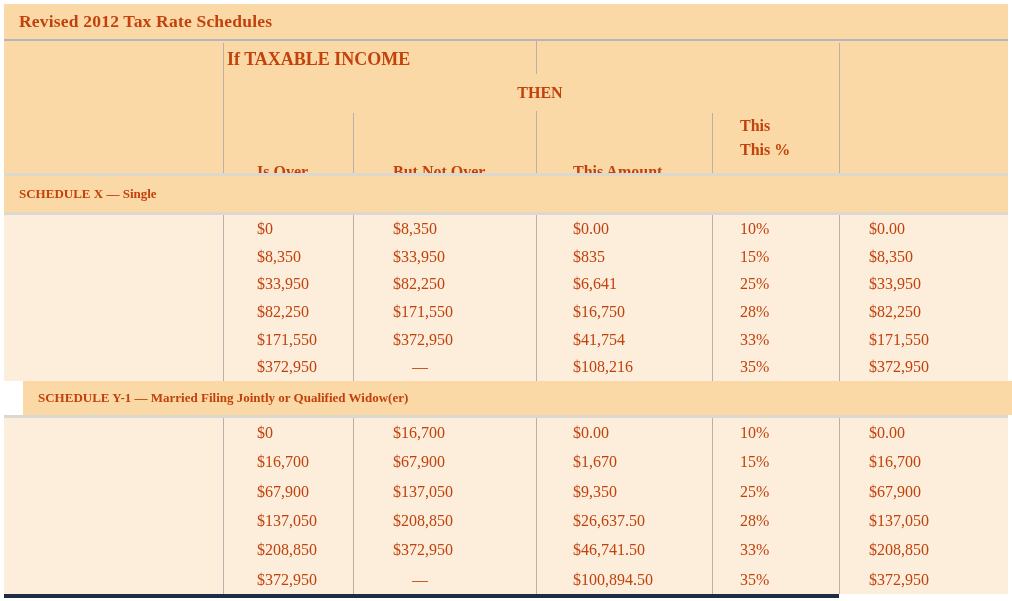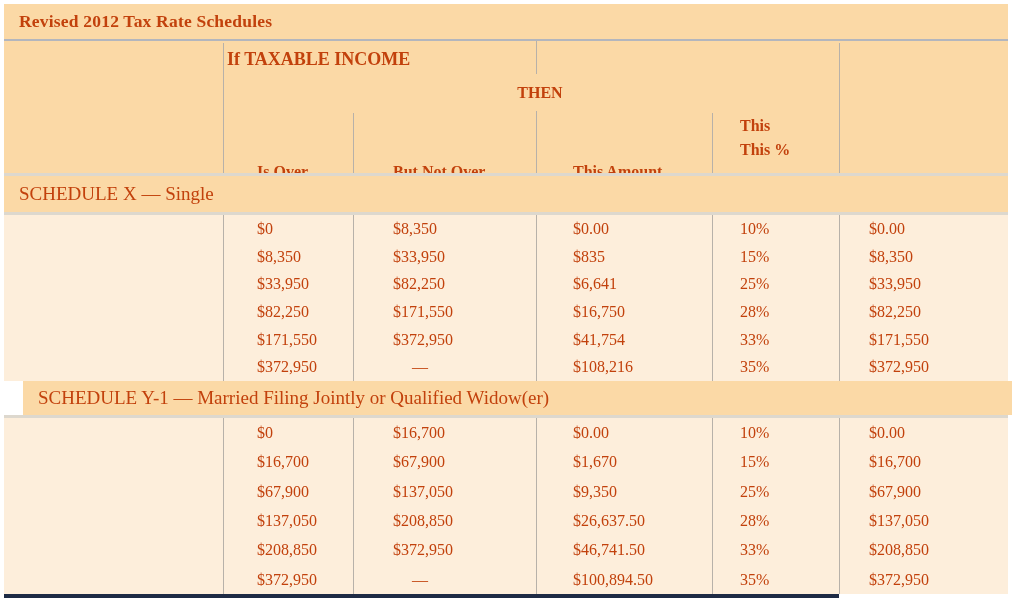--- a/index.html
+++ b/index.html
@@ -14,21 +14,21 @@
     position:absolute;left:15px;top:0;line-height:35px;
     font-size:17.5px;font-weight:bold;letter-spacing:.2px;
   }
   .sep{position:absolute;left:4px;width:1004px;}
   .sep-title{top:39px;height:2px;background:#b3b6bd;}
   .sep-band{height:3px;background:#ddd8ce;}
   .sep-a{top:173px;}
   .sep-b{top:212px;}
   .sep-c{top:415px;}
   .header-band{top:41px;height:132px;}
-  .sched-band{font-weight:normal;font-size:19px;}
+  .sched-band{font-weight:bold;font-size:13px;}
   .sched-label{position:absolute;left:15px;top:0;width:980px;}
   .sched-x{top:176px;height:36px;}
   .sched-x .sched-label{line-height:36px;}
   .sched-y{top:381px;height:34px;margin-left:19px;}
   .sched-y .sched-label{line-height:34px;}
   .data-section{position:absolute;left:4px;width:1004px;background:#fdeedb;}
   .x-data{top:215px;height:166px;}
   .y-data{top:418px;height:176px;}
   .x-data .row{height:27.66px;line-height:27.66px;}
   .y-data .row{height:29.33px;line-height:29.33px;}

